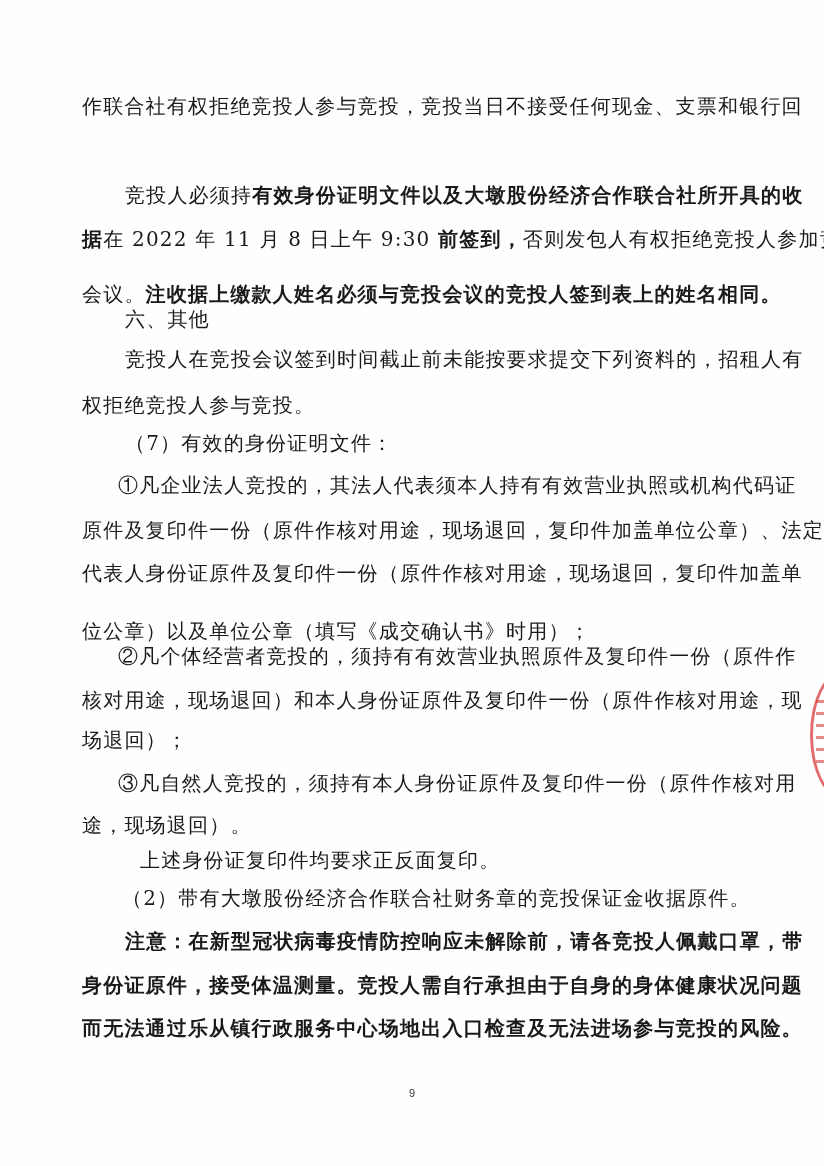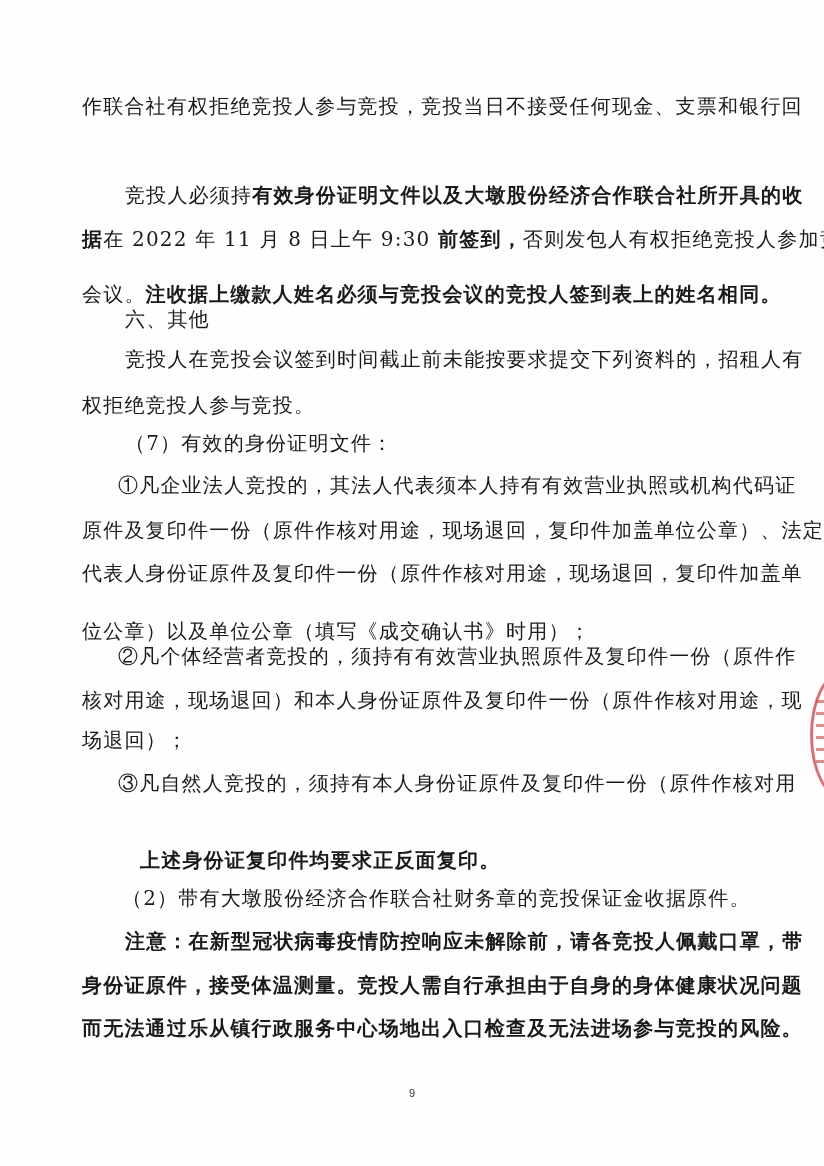--- a/index.html
+++ b/index.html
@@ -62,21 +62,24 @@
   </div>
   <div class="line" style="top:688px;">
     <span>核对用途，现场退回）和本人身份证原件及复印件一份（原件作核对用途，现</span>
   </div>
   <div class="line" style="top:728px;">
     <span>场退回）；</span>
   </div>
   <div class="line" style="top:771px; left:118px;">
     <span>③凡自然人竞投的，须持有本人身份证原件及复印件一份（原件作核对用</span>
   </div>
-  <div class="line" style="top:848px; left:140px;font-weight:bold;">
+  <div class="line" style="top:813px;">
+    <span>途，现场退回）。</span>
+  </div>
+  <div class="line" style="top:848px; left:140px;">
     <span>上述身份证复印件均要求正反面复印。</span>
   </div>
   <div class="line" style="top:886px; left:122px;">
     <span>（2）带有大墩股份经济合作联合社财务章的竞投保证金收据原件。</span>
   </div>
   <div class="line" style="top:929px; left:125px;">
     <span class="b">注意：在新型冠状病毒疫情防控响应未解除前，请各竞投人佩戴口罩，带</span>
   </div>
   <div class="line" style="top:973px;">
     <span class="b">身份证原件，接受体温测量。竞投人需自行承担由于自身的身体健康状况问题</span>

